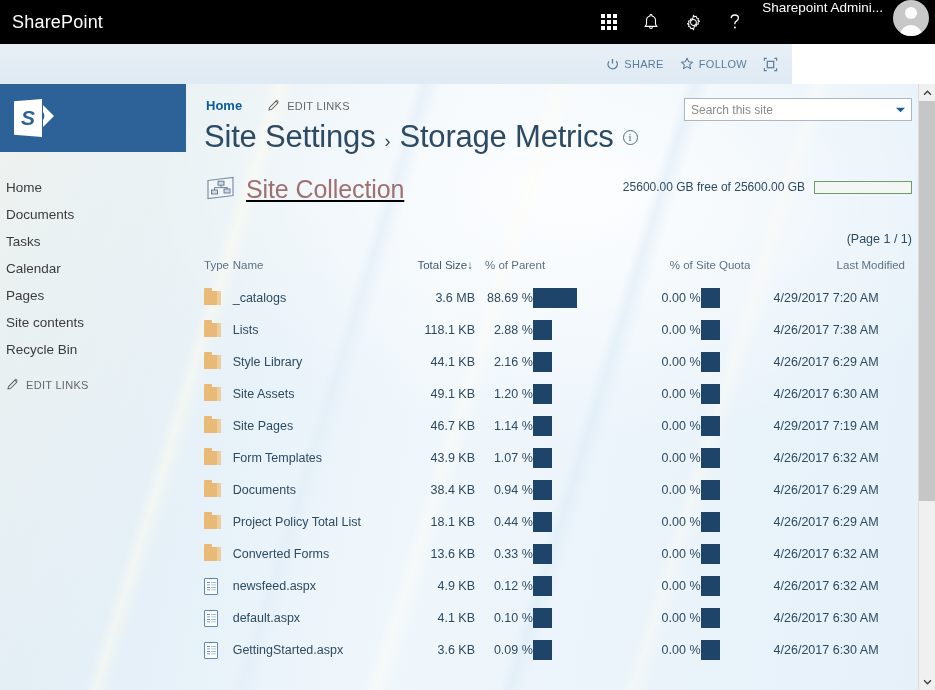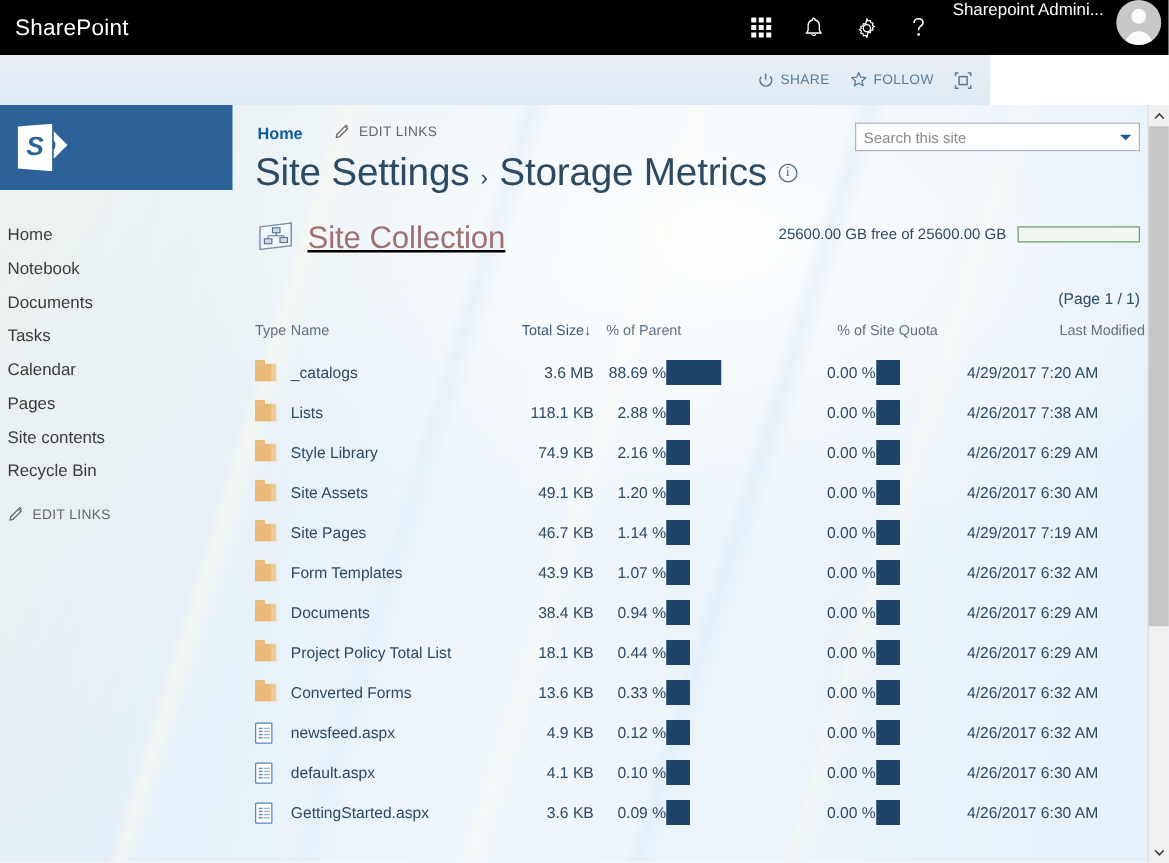--- a/index.html
+++ b/index.html
@@ -302,21 +302,21 @@
     font-size: 11.5px;
     font-weight: normal;
     color: #5e7184;
     text-align: left;
     padding: 0 0 11px 0;
     white-space: nowrap;
   }
   .metrics th.h-size { text-align: right; color: #3d5a73; padding-right: 2px; }
   .metrics th.h-pct  { text-align: left; padding-left: 10px; }
   .metrics th.h-quota{ text-align: left; padding-left: 44px; }
-  .metrics th.h-mod  { text-align: right; padding-left: 52px; }
+  .metrics th.h-mod  { text-align: center; padding-left: 52px; }
 
   .metrics td {
     font-size: 12.5px;
     color: #2d4a63;
     padding: 6px 0;
     height: 31px;
     vertical-align: middle;
     white-space: nowrap;
   }
   .c-type { width: 30px; padding-left: 2px; }
@@ -485,21 +485,20 @@
         <span class="sp-share">
           <svg width="30" height="38" viewBox="0 0 30 38">
             <path d="M3 8 L14 19 L3 30 L3 23 A7 7 0 0 0 3 15 Z" fill="#ffffff"></path>
           </svg>
         </span>
       </div>
     </div>
 
     <div class="nav-list">
       <a class="nav-item">Home</a>
-      <a class="nav-item">Notebook</a>
       <a class="nav-item">Documents</a>
       <a class="nav-item">Tasks</a>
       <a class="nav-item">Calendar</a>
       <a class="nav-item">Pages</a>
       <a class="nav-item">Site contents</a>
       <a class="nav-item">Recycle Bin</a>
 
       <div class="nav-edit">
         <span>
           <svg width="13" height="13" viewBox="0 0 14 14">
@@ -609,21 +608,21 @@
             <td class="c-bar2">
               <span class="bar" style="width: 19px; background: rgb(31, 68, 105);"></span>
             </td>
             <td class="c-mod">4/26/2017 7:38 AM</td>
           </tr>
           <tr>
             <td class="c-type">
               <span class="ico-folder"></span>
             </td>
             <td class="c-name">Style Library</td>
-            <td class="c-size">74.9 KB</td>
+            <td class="c-size">44.1 KB</td>
             <td class="c-pct">2.16 %</td>
             <td class="c-bar1">
               <span class="bar" style="width: 19px; background: rgb(31, 68, 105);"></span>
             </td>
             <td class="c-qpct">0.00 %</td>
             <td class="c-bar2">
               <span class="bar" style="width: 19px; background: rgb(31, 68, 105);"></span>
             </td>
             <td class="c-mod">4/26/2017 6:29 AM</td>
           </tr>

